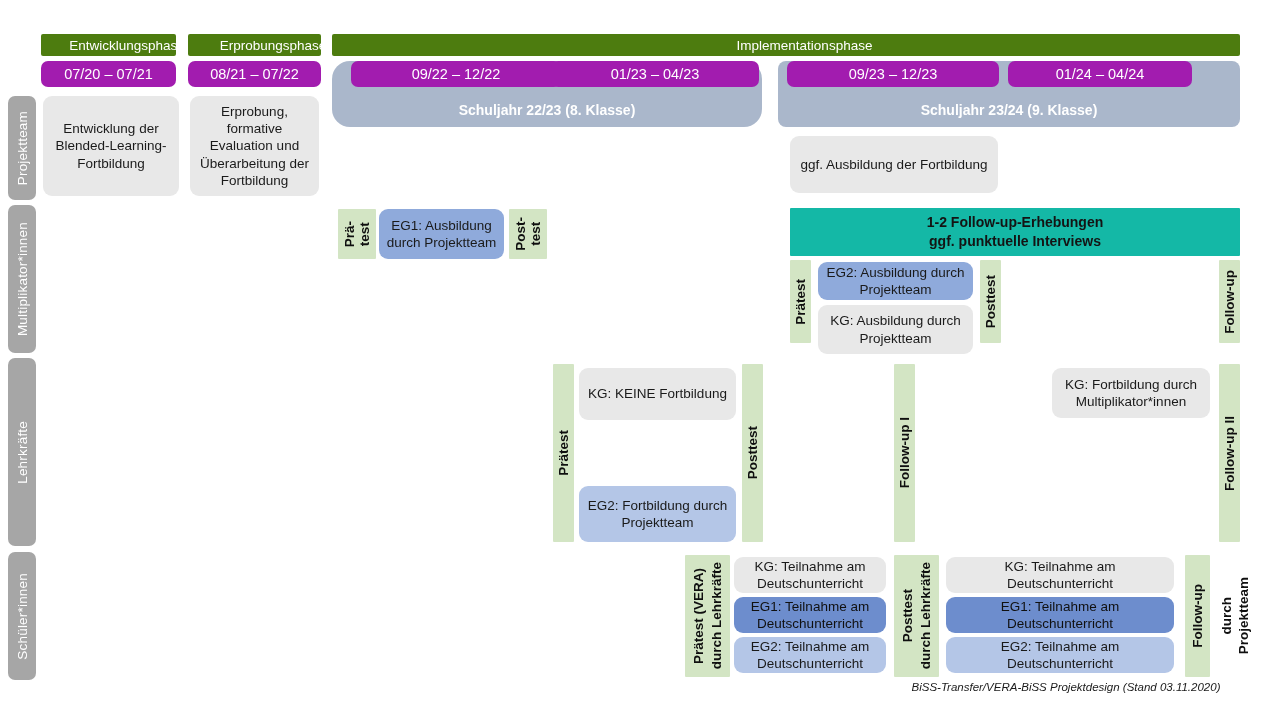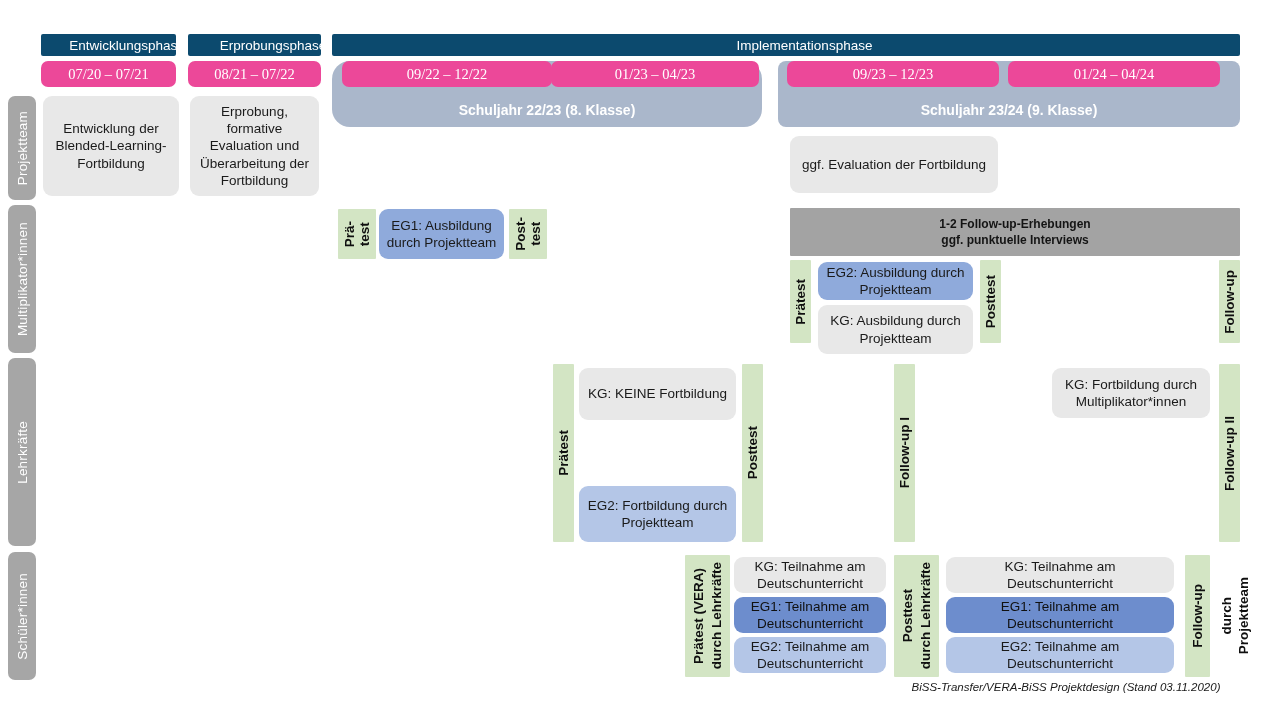--- a/index.html
+++ b/index.html
@@ -9,28 +9,28 @@
     font-family:"Liberation Sans", sans-serif;
     color:#1a1a1a;
     position:relative;
     overflow:hidden;
   }
   .canvas{position:absolute;left:0;top:0;width:1280px;height:720px;}
   .abs{position:absolute;box-sizing:border-box;}
 
   
   .phase-hdr{
-    background:#0c4a6e;color:#ffffff;
+    background:#4d7c0f;color:#ffffff;
     display:flex;align-items:center;justify-content:center;
     font-size:13.5px;border-radius:2px;padding-left:37px;
   }
   .date-bar{
-    background:#ec4899;color:#ffffff;
-    display:flex;align-items:center;justify-content:center;
-    font-size:14.5px;border-radius:7px;font-family:Liberation Serif, serif;
+    background:#a21caf;color:#ffffff;
+    display:flex;align-items:center;justify-content:center;
+    font-size:14.5px;border-radius:7px;
   }
   .schuljahr{
     background:#aab7cb;color:#ffffff;
     display:flex;align-items:flex-end;justify-content:center;
     font-size:14px;font-weight:bold;border-radius:8px;
     padding-bottom:9px;
   }
   .card{
     display:flex;align-items:center;justify-content:center;
     text-align:center;border-radius:9px;
@@ -49,23 +49,23 @@
   .rowlabel span{
     writing-mode:vertical-rl;transform:rotate(180deg);
     white-space:nowrap;letter-spacing:.2px;
   }
 
   .green{
     background:#d3e5c4;border-radius:1px;
     display:flex;align-items:center;justify-content:center;
   }
   .green-band{
-    background:#a3a3a3;border-radius:1px;
-    display:flex;align-items:center;justify-content:center;
-    text-align:center;font-size:12px;font-weight:bold;line-height:1.35;
+    background:#14b8a6;border-radius:1px;
+    display:flex;align-items:center;justify-content:center;
+    text-align:center;font-size:14px;font-weight:bold;line-height:1.35;
     color:#141414;
   }
   .vlabel{
     writing-mode:vertical-rl;transform:rotate(180deg);
     white-space:nowrap;font-size:13.5px;font-weight:bold;
     color:#0f0f0f;text-align:center;line-height:1.12;
   }
   .vstack{
     display:flex;flex-direction:row;align-items:center;justify-content:center;
     height:100%;
@@ -86,26 +86,26 @@
 
   <div class="abs phase-hdr" style="left:188px;top:34px;width:133px;height:22px;">Erprobungsphase</div>
 
   <div class="abs phase-hdr" style="left:332px;top:34px;width:908px;height:22px;">Implementationsphase</div>
 
   <div class="abs date-bar" style="left:41px;top:61px;width:135px;height:26px;">07/20 – 07/21</div>
 
   <div class="abs date-bar" style="left:188px;top:61px;width:133px;height:26px;">08/21 – 07/22</div>
 
   <div class="abs schuljahr" style="left:332px;top:61px;width:430px;height:66px;border-radius:18px;">Schuljahr 22/23 (8. Klasse)</div>
-  <div class="abs date-bar" style="left:342px;top:61px;width:210px;height:26px;text-align:right;">09/22 – 12/22</div>
+  <div class="abs date-bar" style="left:351px;top:61px;width:210px;height:26px;text-align:right;">09/22 – 12/22</div>
   <div class="abs date-bar" style="left:551px;top:61px;width:208px;height:26px;">01/23 – 04/23</div>
 
   <div class="abs schuljahr" style="left:778px;top:61px;width:462px;height:66px;">Schuljahr 23/24 (9. Klasse)</div>
   <div class="abs date-bar" style="left:787px;top:61px;width:212px;height:26px;">09/23 – 12/23</div>
-  <div class="abs date-bar" style="left:1008px;top:61px;width:212px;height:26px;">01/24 – 04/24</div>
+  <div class="abs date-bar" style="left:1008px;top:61px;width:184px;height:26px;">01/24 – 04/24</div>
 
   <div class="abs rowlabel" style="left:8px;top:96px;width:28px;height:104px;">
     <span>Projektteam</span>
   </div>
 
   <div class="abs rowlabel" style="left:8px;top:205px;width:28px;height:148px;">
     <span>Multiplikator*innen</span>
   </div>
 
   <div class="abs rowlabel" style="left:8px;top:358px;width:28px;height:188px;">
@@ -113,21 +113,21 @@
   </div>
 
   <div class="abs rowlabel" style="left:8px;top:552px;width:28px;height:128px;">
     <span>Schüler*innen</span>
   </div>
 
   <div class="abs card grey" style="left:43px;top:96px;width:136px;height:100px;">Entwicklung der Blended-Learning-Fortbildung</div>
 
   <div class="abs card grey" style="left:190px;top:96px;width:129px;height:100px;">Erprobung, formative Evaluation und Überarbeitung der Fortbildung</div>
 
-  <div class="abs card grey" style="left:790px;top:136px;width:208px;height:57px;">ggf. Evaluation der Fortbildung</div>
+  <div class="abs card grey" style="left:790px;top:136px;width:208px;height:57px;">ggf. Ausbildung der Fortbildung</div>
 
   <div class="abs green" style="left:338px;top:209px;width:38px;height:50px;">
     <div class="vlabel">
       <div>Prä-</div>
       <div>test</div>
     </div>
   </div>
 
   <div class="abs card blue-mid" style="left:379px;top:209px;width:125px;height:50px;">EG1: Ausbildung durch Projektteam</div>
 

